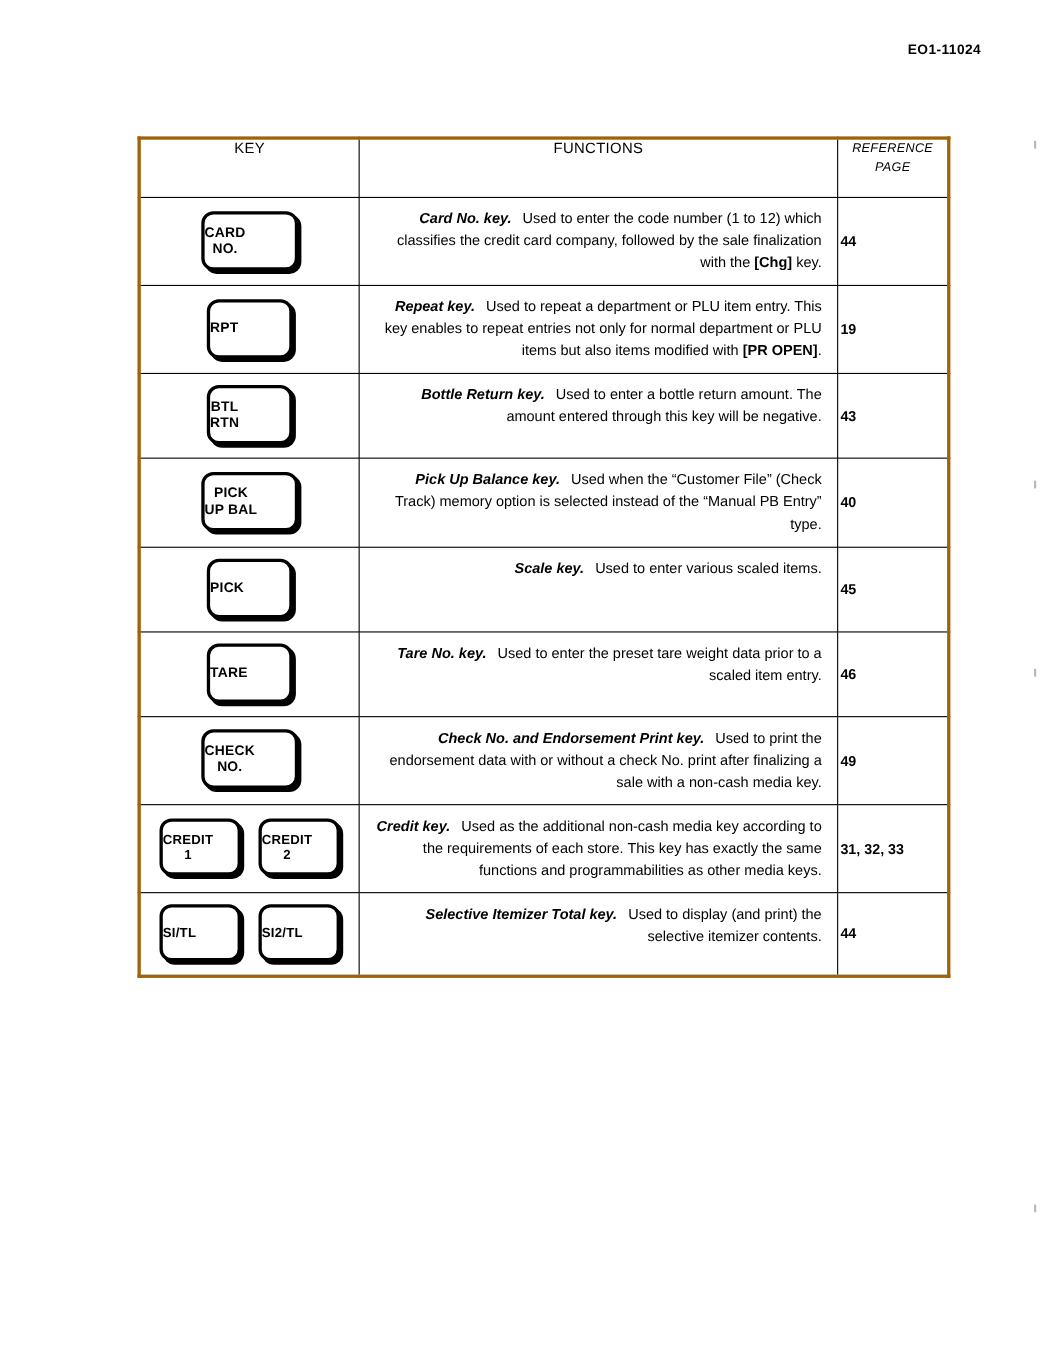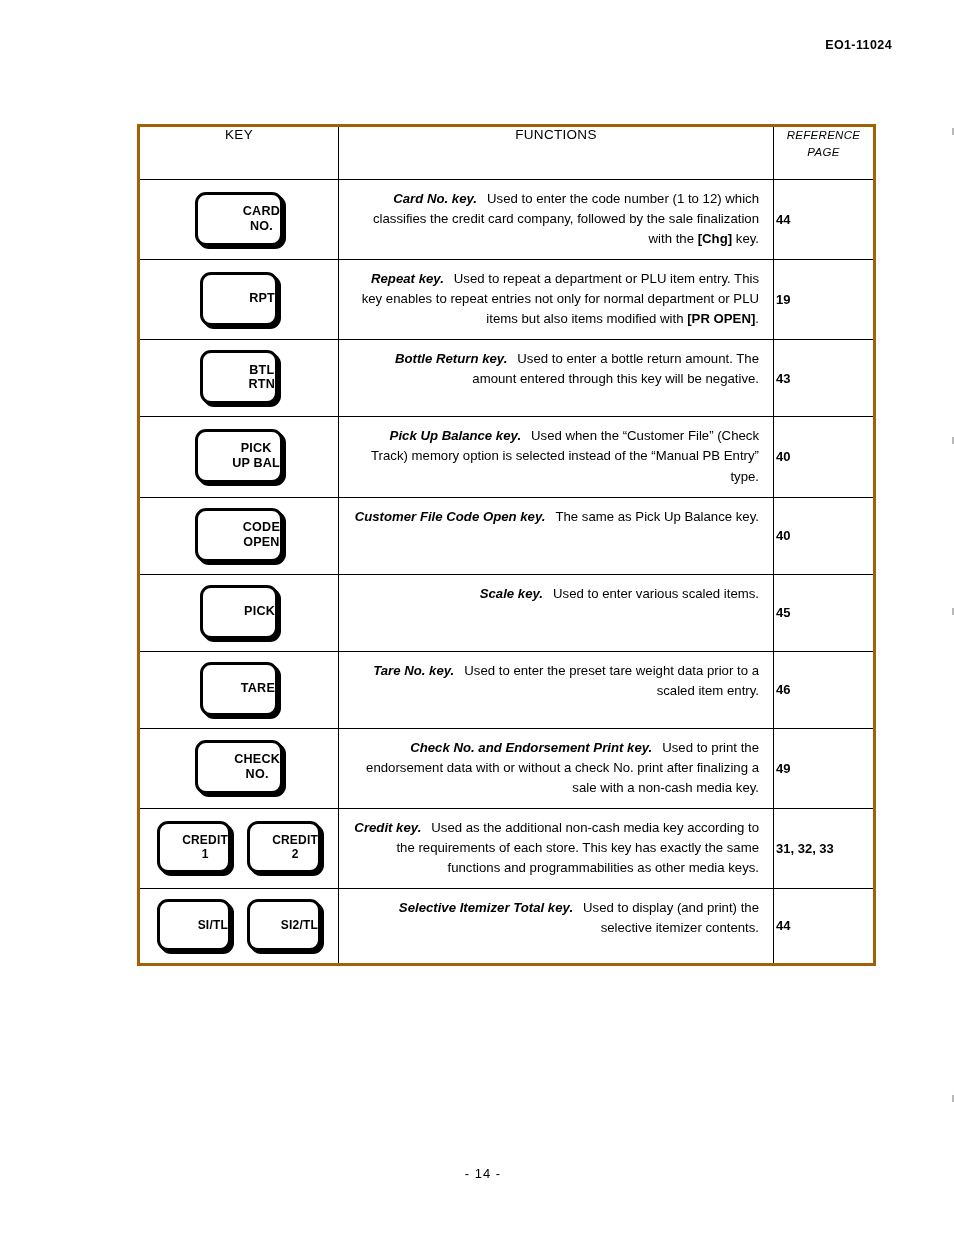--- a/index.html
+++ b/index.html
@@ -12,21 +12,20 @@
     height: 1241px;
     position: relative;
     font-family: "Liberation Sans", sans-serif;
     color: #000000;
     overflow: hidden;
   }
 
   .page {
     position: absolute;
     inset: 0;
-    margin-left: 12px;
   }
 
   
   .doc-header {
     position: absolute;
     top: 38px;
     right: 62px;
     font-size: 12.5px;
     font-weight: bold;
     letter-spacing: 0.4px;
@@ -108,21 +107,21 @@
   .keycap {
     position: relative;
     box-sizing: border-box;
     width: 78px;
     min-height: 54px;
     border: 3px solid #000;
     border-radius: 11px;
     background: #fff;
     display: flex;
     align-items: center;
-    justify-content: flex-end;
+    justify-content: flex-start;
     text-align: center;
     font-size: 12.6px;
     font-weight: bold;
     line-height: 1.18;
     letter-spacing: 0.2px;
     box-shadow: 3px 3px 0 0 #000;
   }
   .keycap.wide { width: 88px; }
   .keycap.dual { width: 74px; min-height: 52px; font-size: 12px; }
   .keycap .kl { display: block; }
@@ -221,34 +220,20 @@
                 </div>
               </div>
             </div>
           </td>
           <td class="cell-func"><span class="lead">Pick Up Balance key.</span><span class="gap"></span><span>Used when the “Customer File” (Check Track) memory option is selected instead of the “Manual PB Entry” type.</span></td>
           <td class="cell-ref">40</td>
         </tr>
         <tr>
           <td class="cell-key">
             <div class="keys-wrap">
-              <div class="keycap wide">
-                <div>
-                  <span class="kl">CODE</span>
-                  <span class="kl">OPEN</span>
-                </div>
-              </div>
-            </div>
-          </td>
-          <td class="cell-func"><span class="lead">Customer File Code Open key.</span><span class="gap"></span><span>The same as Pick Up Balance key.</span></td>
-          <td class="cell-ref">40</td>
-        </tr>
-        <tr>
-          <td class="cell-key">
-            <div class="keys-wrap">
               <div class="keycap">
                 <div>
                   <span class="kl">PICK</span>
                 </div>
               </div>
             </div>
           </td>
           <td class="cell-func"><span class="lead">Scale key.</span><span class="gap"></span><span>Used to enter various scaled items.</span></td>
           <td class="cell-ref">45</td>
         </tr>
@@ -313,19 +298,18 @@
                 </div>
               </div>
             </div>
           </td>
           <td class="cell-func"><span class="lead">Selective Itemizer Total key.</span><span class="gap"></span><span>Used to display (and print) the selective itemizer contents.</span></td>
           <td class="cell-ref">44</td>
         </tr>
       </tbody>
   </table>
 
-  <div class="page-number">- 14 -</div>
 
   <div class="speck" style="left:940px;top:128px;"></div>
   <div class="speck" style="left:940px;top:437px;"></div>
   <div class="speck" style="left:940px;top:608px;"></div>
   <div class="speck" style="left:940px;top:1095px;"></div>
 </div>
 
 </body></html>

